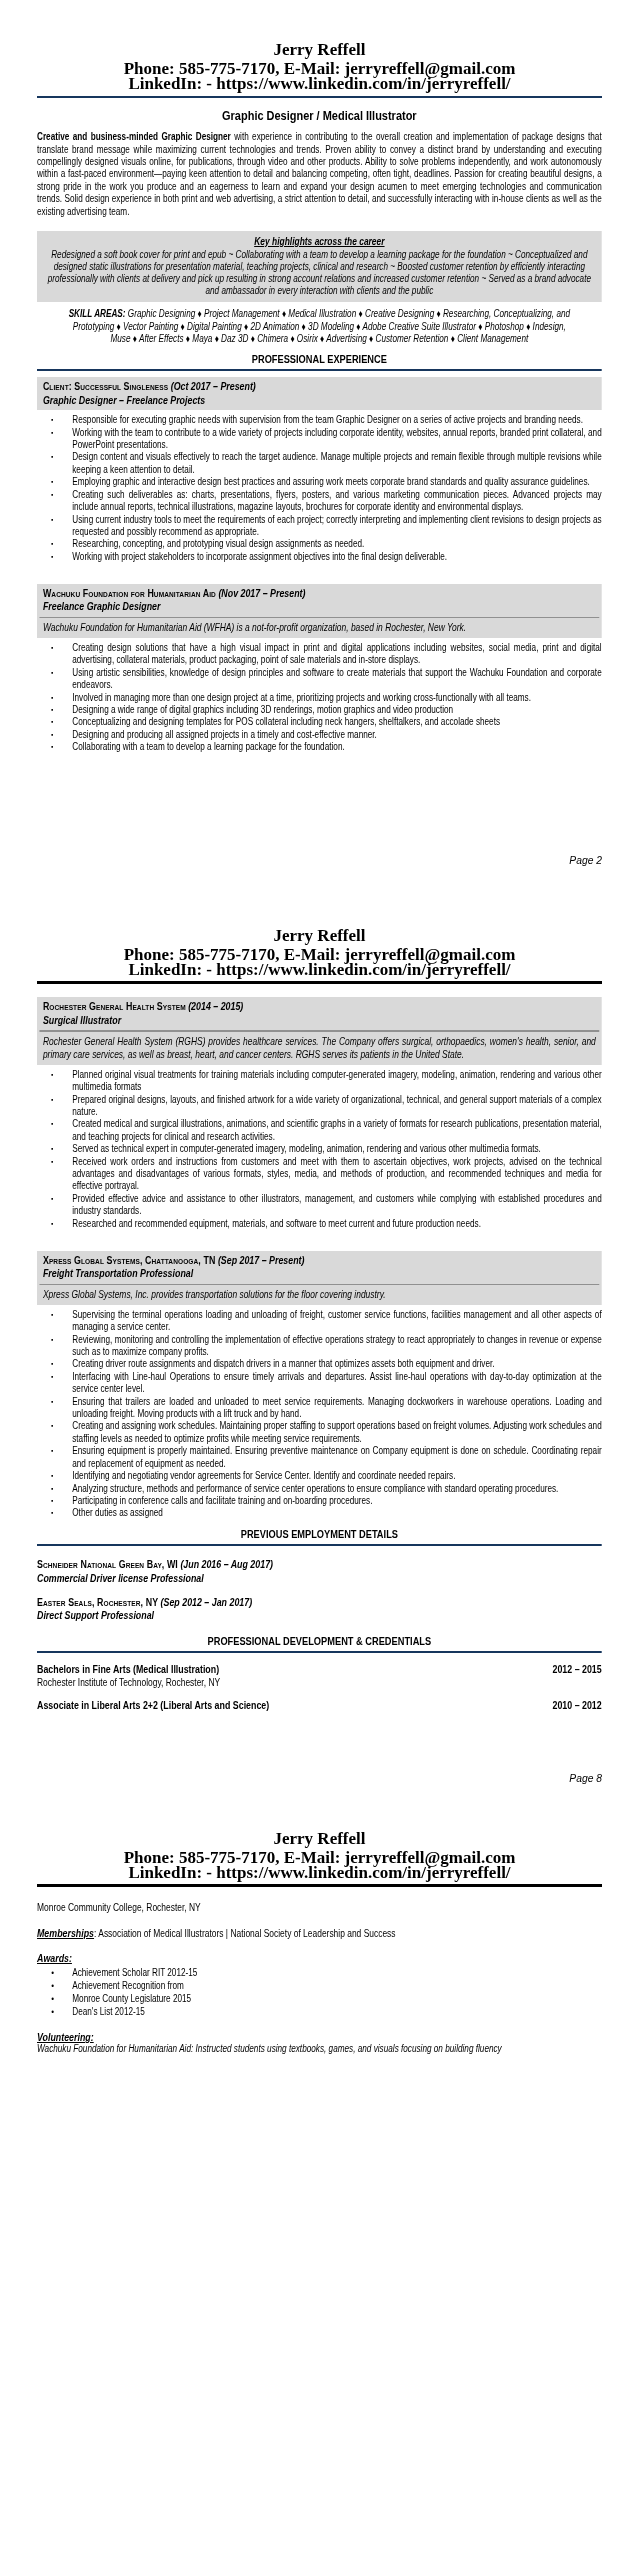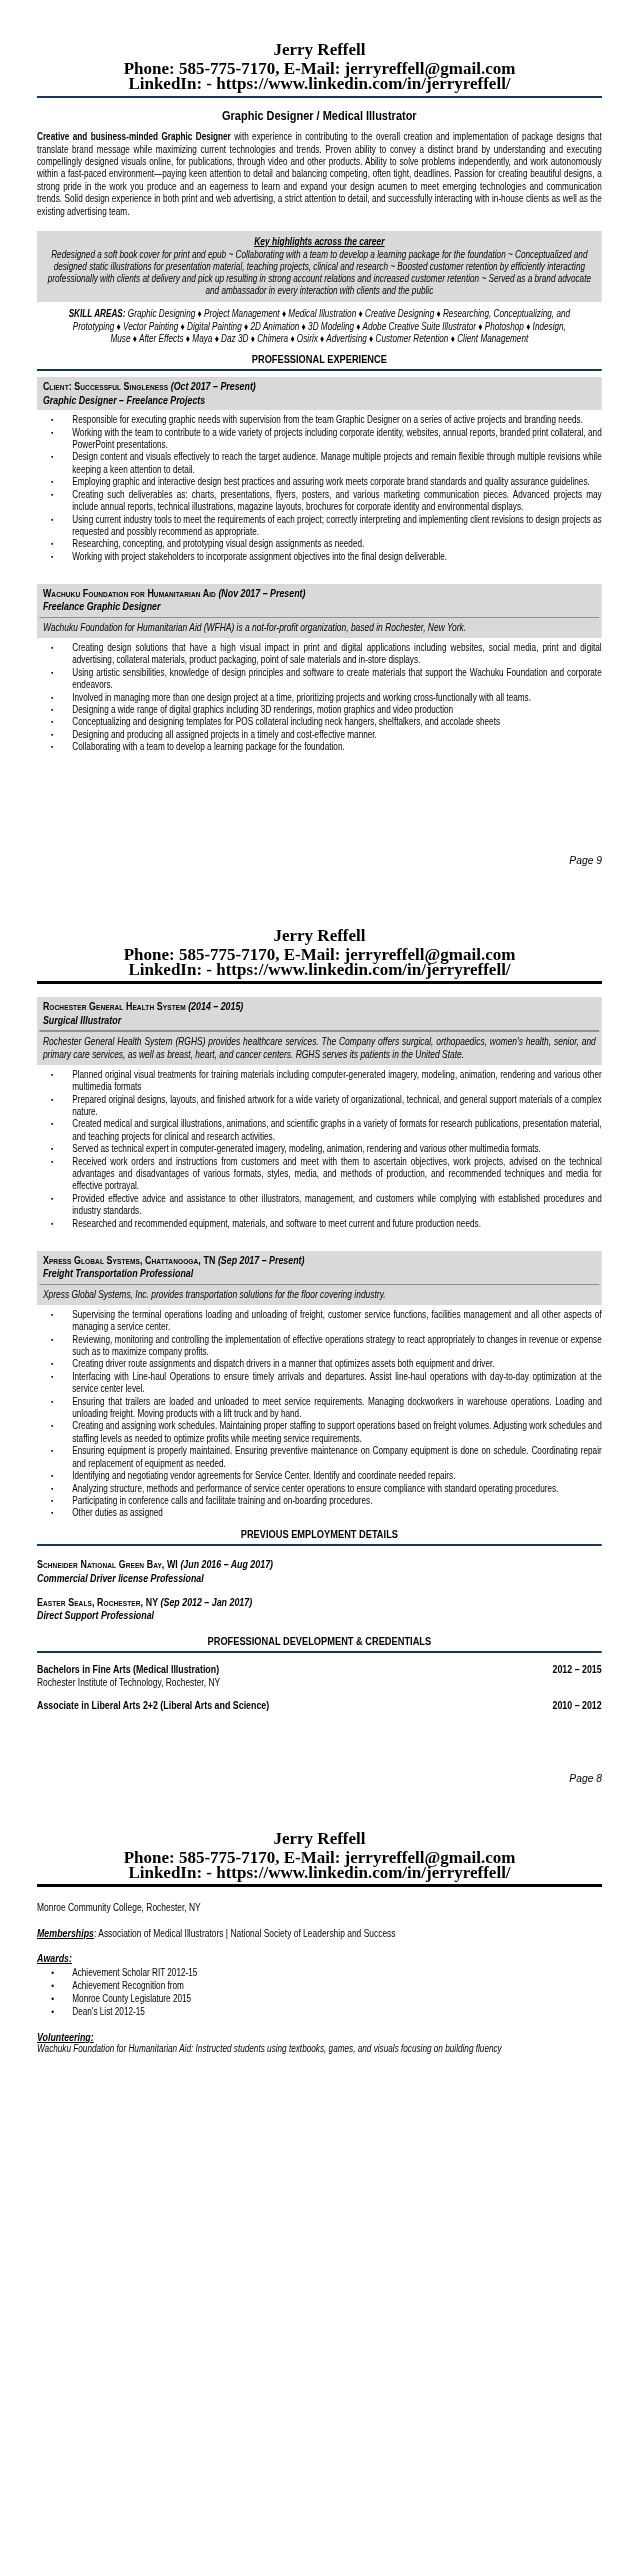--- a/index.html
+++ b/index.html
@@ -111,21 +111,21 @@
             <li class="bullet">Using artistic sensibilities, knowledge of design principles and software to create materials that support the Wachuku Foundation and corporate endeavors.</li>
             <li class="bullet">Involved in managing more than one design project at a time, prioritizing projects and working cross-functionally with all teams.</li>
             <li class="bullet">Designing a wide range of digital graphics including 3D renderings, motion graphics and video production</li>
             <li class="bullet">Conceptualizing and designing templates for POS collateral including neck hangers, shelftalkers, and accolade sheets</li>
             <li class="bullet">Designing and producing all assigned projects in a timely and cost-effective manner.</li>
             <li class="bullet">Collaborating with a team to develop a learning package for the foundation.</li>
           </ul>
         </section>
       </div>
   </div>
-  <div class="page-footer">Page 9</div>
+  <div class="page-footer">Page 2</div>
 </div>
 
 <div class="page pg2">
   <div class="pg-head">
     <div class="name">Jerry Reffell</div>
     <div class="contact">Phone: 585-775-7170, E-Mail: jerryreffell@gmail.com</div>
     <div class="contact">LinkedIn: - https://www.linkedin.com/in/jerryreffell/</div>
   </div>
   <div class="head-rule black"></div>
   <div class="narrow">

